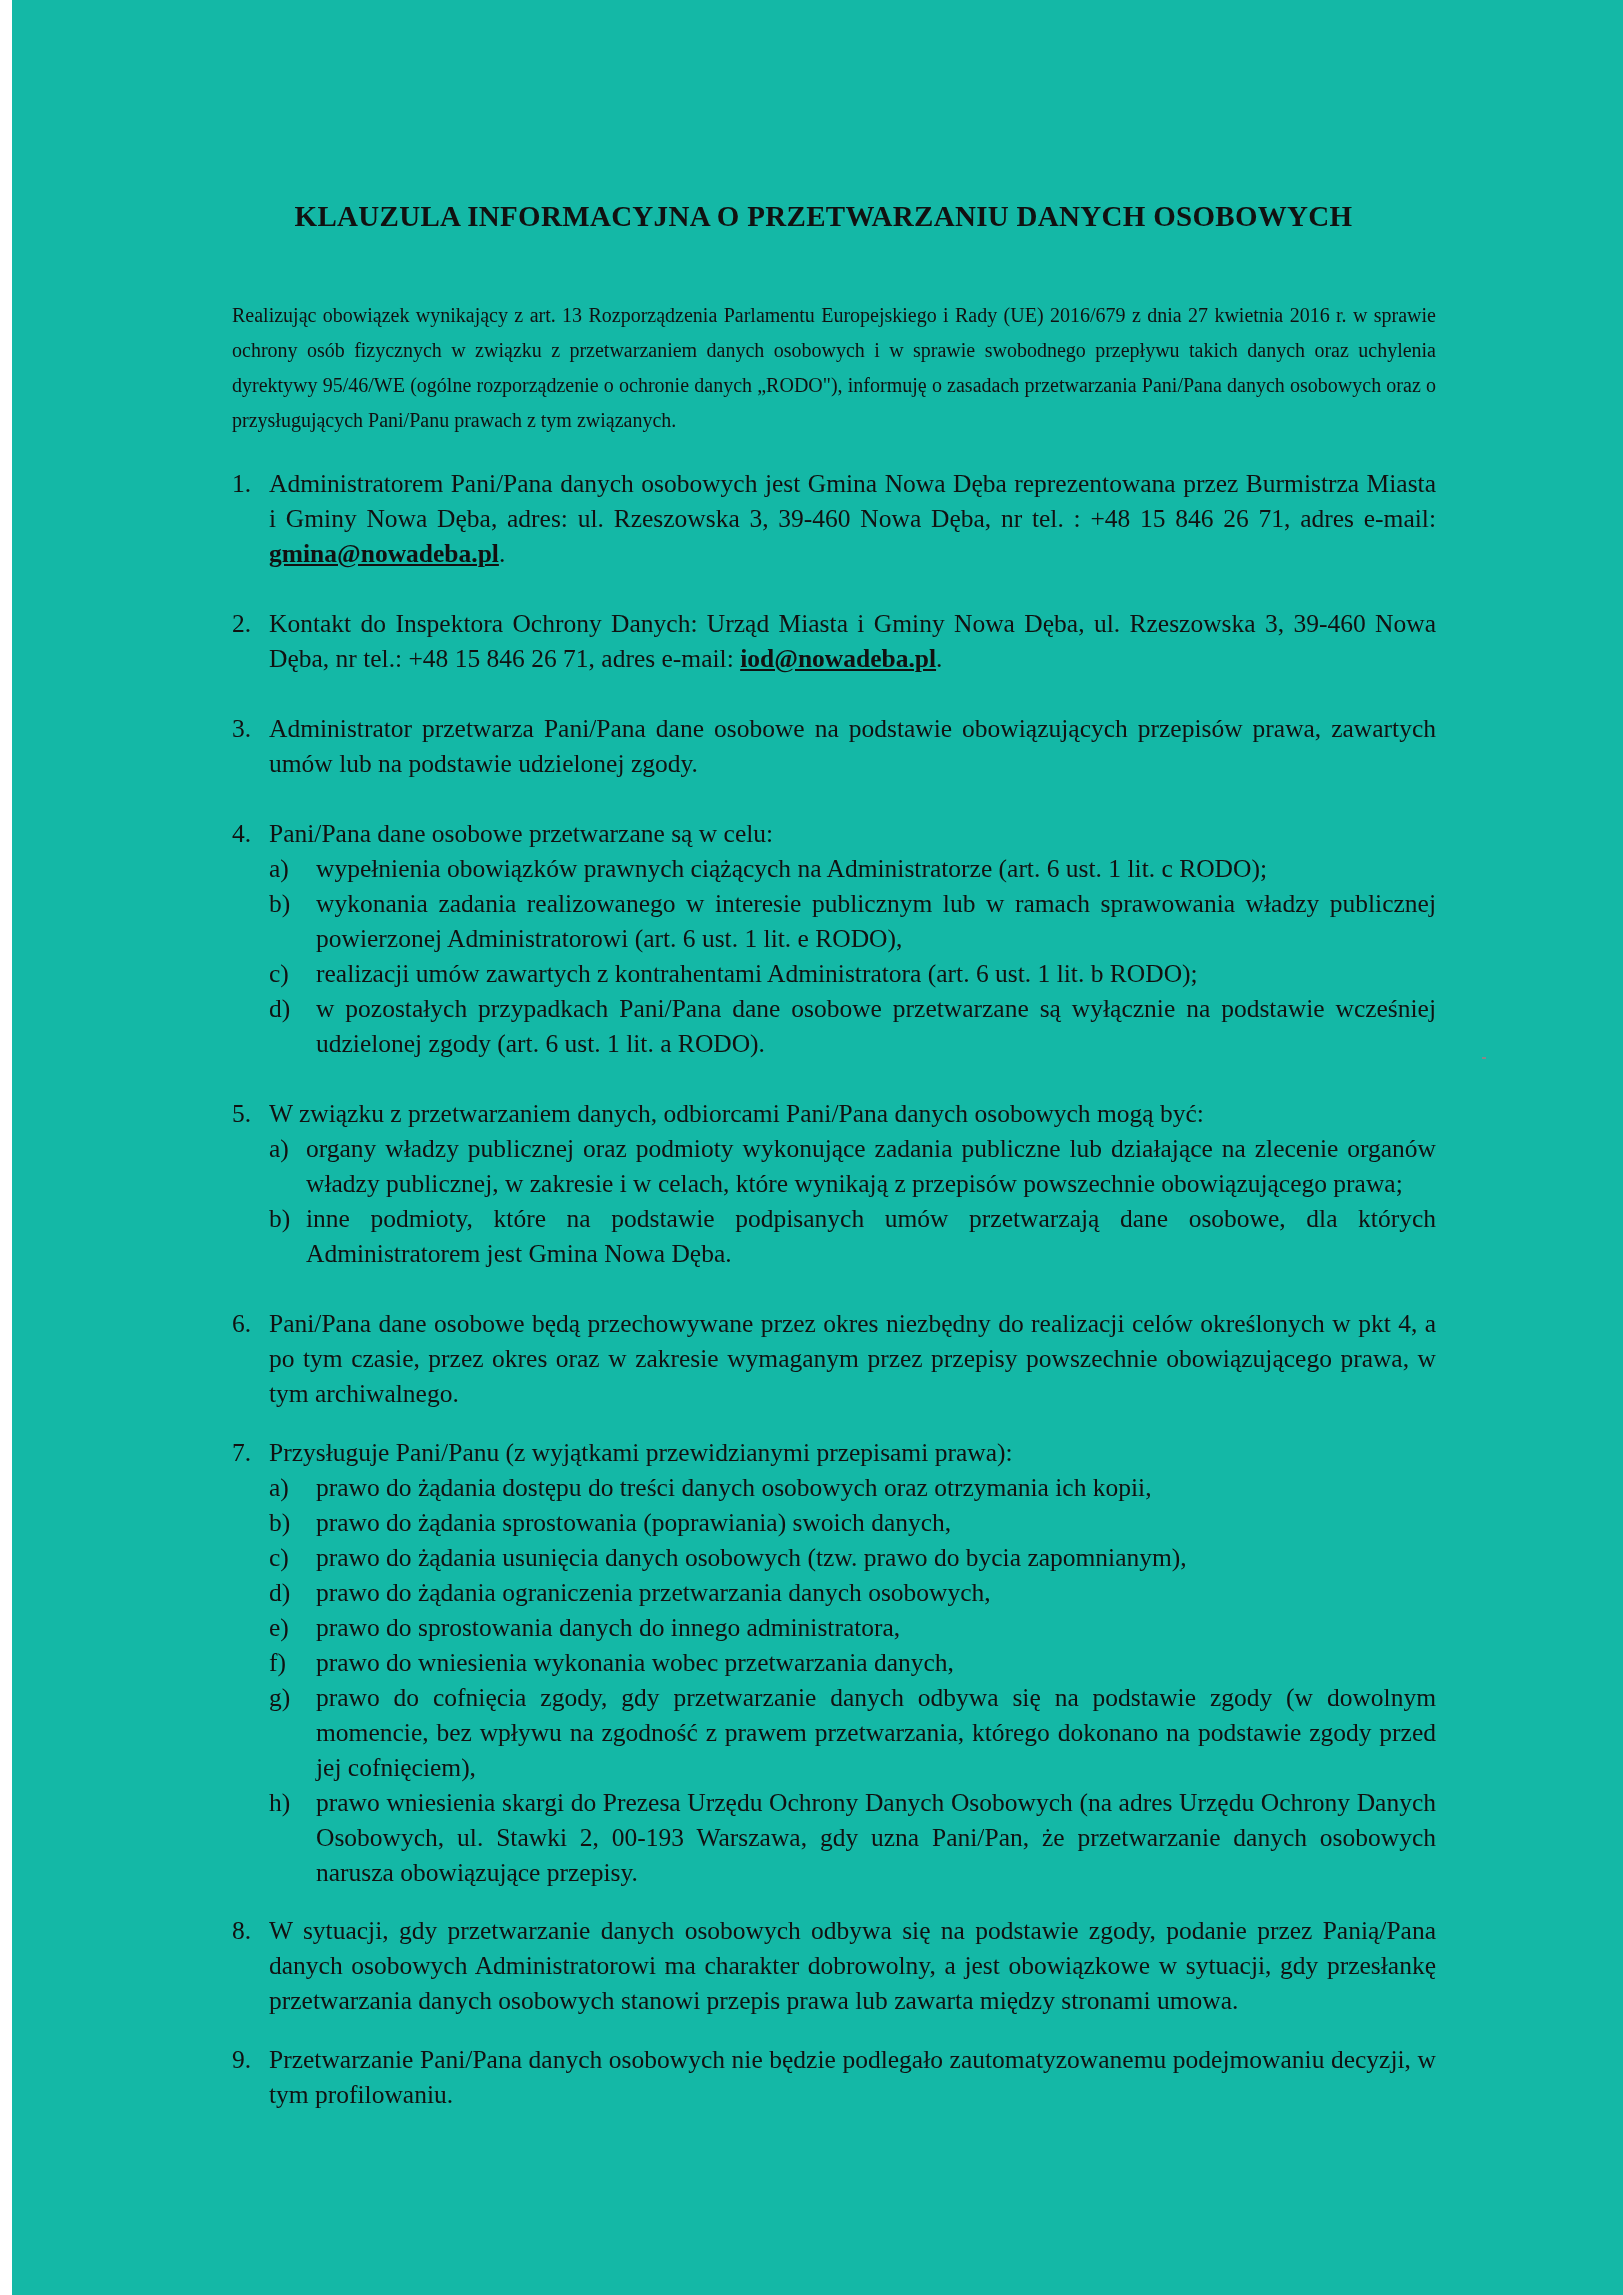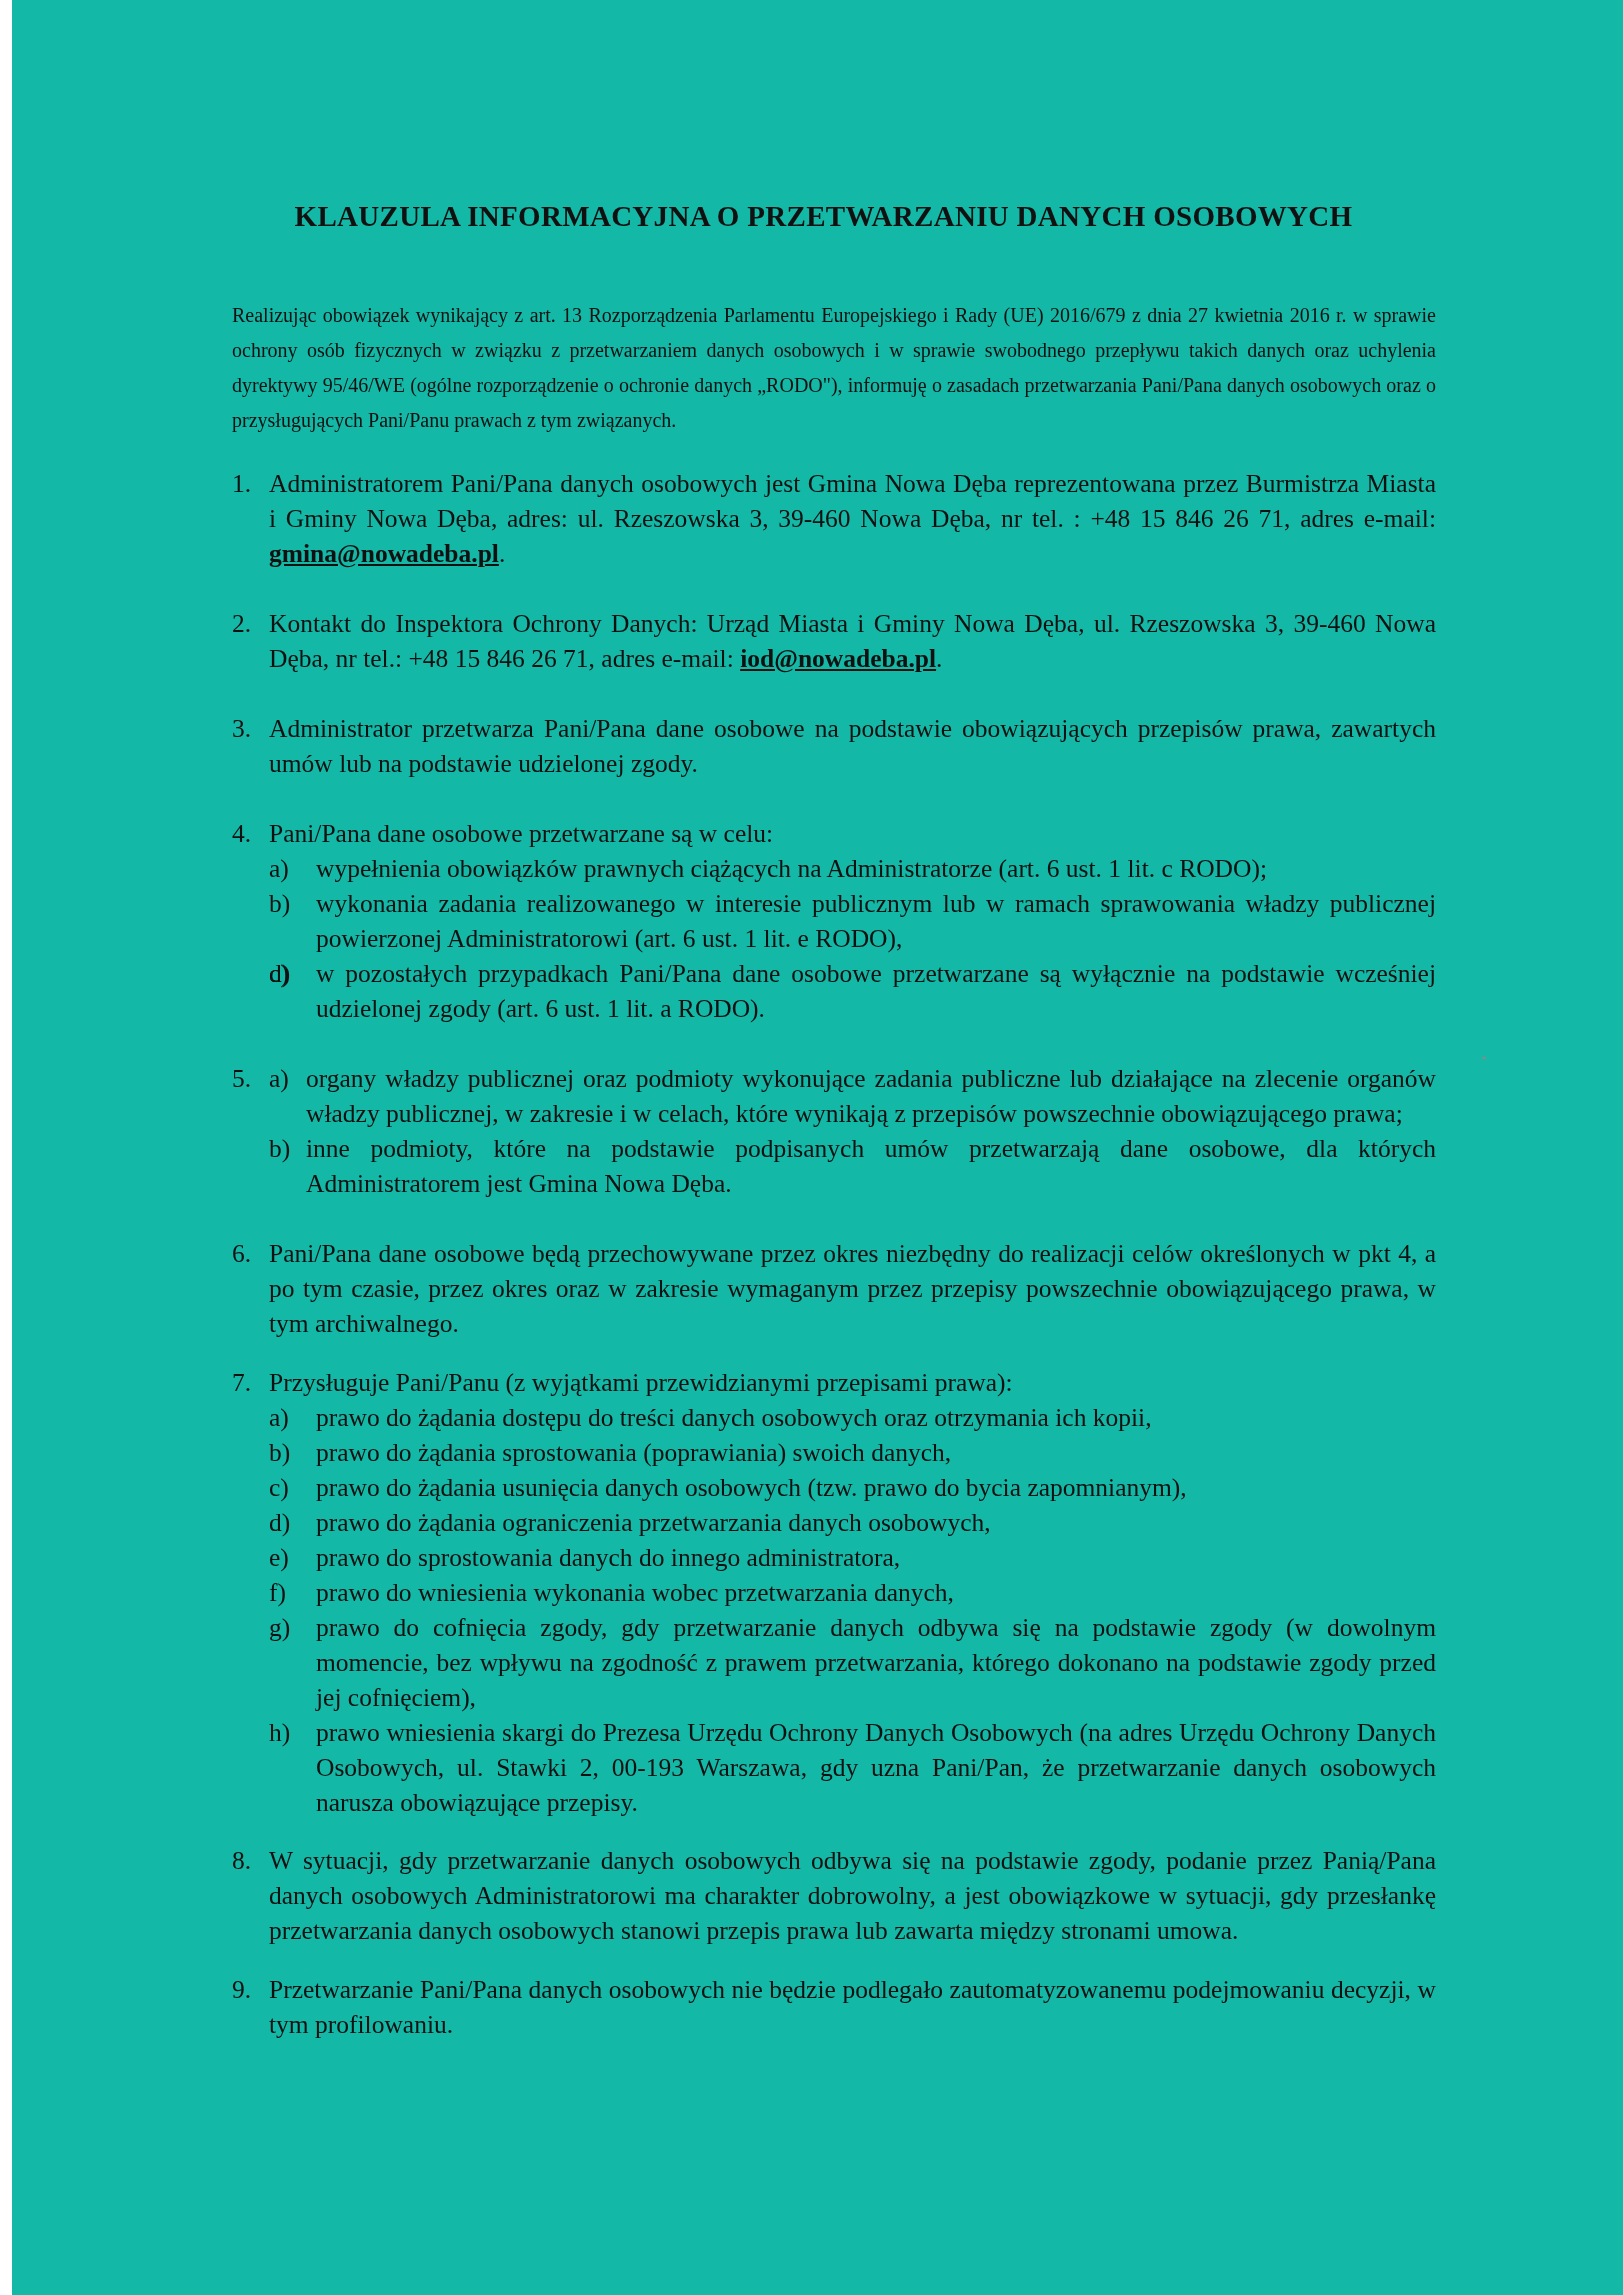--- a/index.html
+++ b/index.html
@@ -50,26 +50,27 @@
     <div class="item gap-lg">
       <span class="num">3.</span>
       <span>Administrator przetwarza Pani/Pana dane osobowe na podstawie obowiązujących przepisów prawa, zawartych umów lub na podstawie udzielonej zgody.</span>
     </div>
 
     <div class="item gap-lg">
       <span class="num">4.</span>
       <div>Pani/Pana dane osobowe przetwarzane są w celu:</div>
       <div class="sub"><span class="lt">a)</span><span>wypełnienia obowiązków prawnych ciążących na Administratorze (art. 6 ust. 1 lit. c RODO);</span></div>
       <div class="sub"><span class="lt">b)</span><span>wykonania zadania realizowanego w interesie publicznym lub w ramach sprawowania władzy publicznej powierzonej Administratorowi (art. 6 ust. 1 lit. e RODO),</span></div>
-      <div class="sub"><span class="lt">c)</span></div>
+      <div class="sub"><span class="lt">c)</span><span>realizacji umów zawartych z kontrahentami Administratora (art. 6 ust. 1 lit. b RODO);</span></div>
       <div class="sub"><span class="lt">d)</span><span>w pozostałych przypadkach Pani/Pana dane osobowe przetwarzane są wyłącznie na podstawie wcześniej udzielonej zgody (art. 6 ust. 1 lit. a RODO).</span></div>
     </div>
 
     <div class="item gap-lg">
       <span class="num">5.</span>
+      <div>W związku z przetwarzaniem danych, odbiorcami Pani/Pana danych osobowych mogą być:</div>
       <div class="sub" style="padding-left:37px"><span class="lt">a)</span><span>organy władzy publicznej oraz podmioty wykonujące zadania publiczne lub działające na zlecenie organów władzy publicznej, w zakresie i w celach, które wynikają z przepisów powszechnie obowiązującego prawa;</span></div>
       <div class="sub" style="padding-left:37px"><span class="lt">b)</span><span>inne podmioty, które na podstawie podpisanych umów przetwarzają dane osobowe, dla których Administratorem jest Gmina Nowa Dęba.</span></div>
     </div>
 
     <div class="item gap-lg">
       <span class="num">6.</span>
       <span>Pani/Pana dane osobowe będą przechowywane przez okres niezbędny do realizacji celów określonych w pkt 4, a po tym czasie, przez okres oraz w zakresie wymaganym przez przepisy powszechnie obowiązującego prawa, w tym archiwalnego.</span>
     </div>
 
     <div class="item gap-md">

